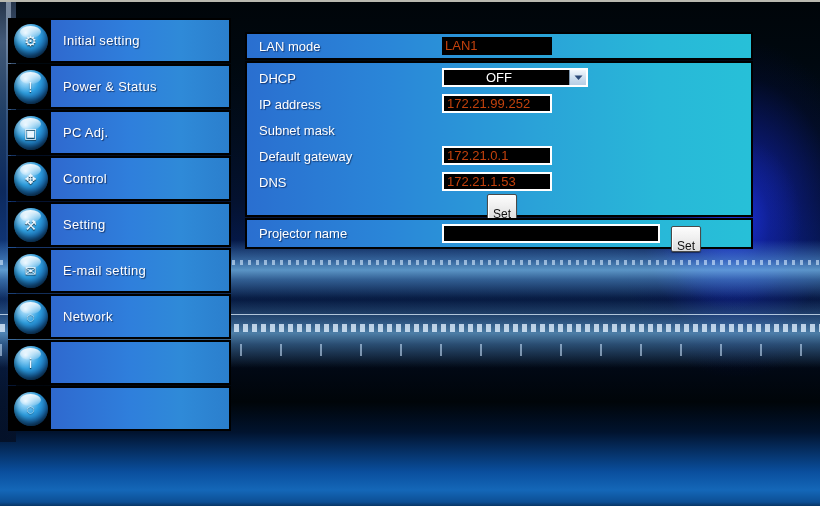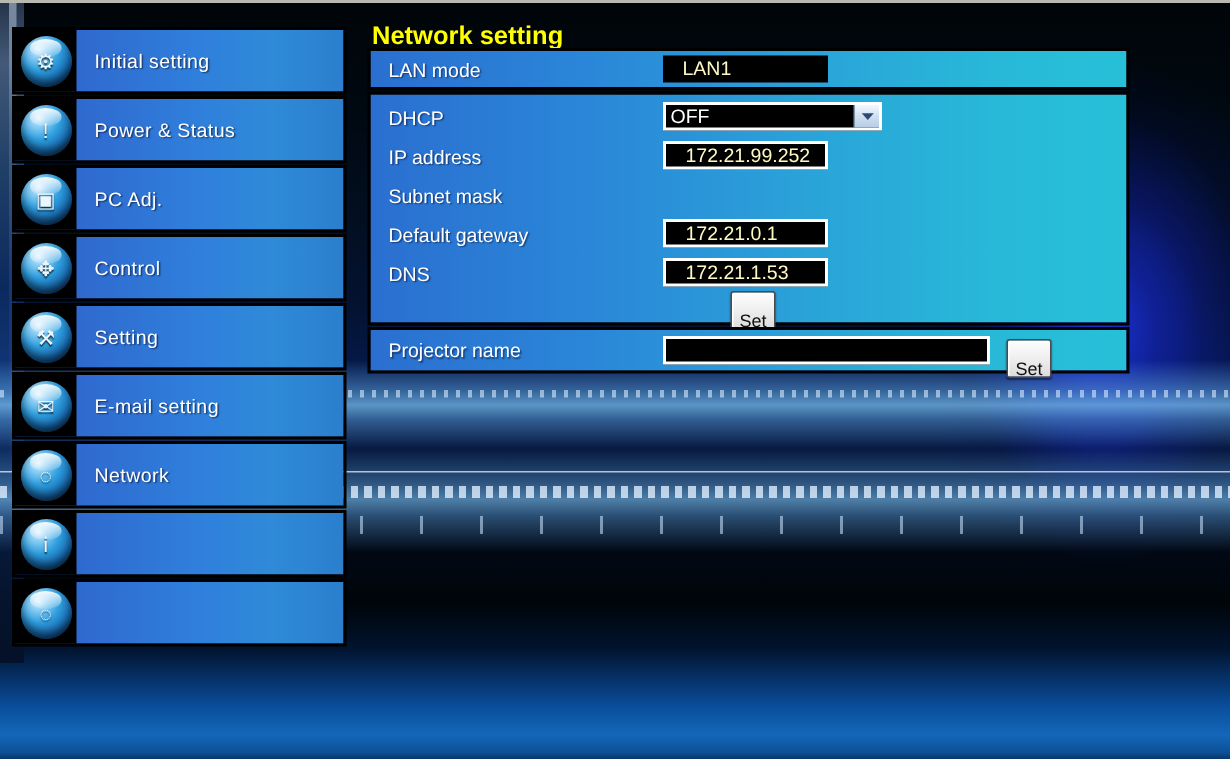--- a/index.html
+++ b/index.html
@@ -220,24 +220,24 @@
     text-shadow: 1px 1px 1px rgba(0,0,30,.5);
     white-space: nowrap;
   }
 
   
   .val-box {
     position: absolute;
     left: 195px;
     height: 18px;
     background: #000000;
-    color: #fef9c3;
+    color: #c2410c;
     font-size: 13px;
     line-height: 18px;
-    padding-left: 13px;
+    padding-left: 3px;
     white-space: nowrap;
     overflow: hidden;
   }
   .val-box.plain { width: 110px; }
   .val-box.bordered {
     border: 2px solid #ffffff;
     height: 19px;
     line-height: 15px;
     width: 110px;
   }
@@ -245,20 +245,21 @@
   
   .select-wrap {
     position: absolute;
     left: 195px;
     display: flex;
     align-items: stretch;
     height: 19px;
     border: 2px solid #ffffff;
     background: #000000;
     width: 146px;
+    padding-left: 39px;
   }
   .select-value {
     flex: 1;
     color: #ffffff;
     font-size: 13px;
     line-height: 15px;
     padding-left: 3px;
     white-space: nowrap;
     overflow: hidden;
   }
@@ -400,21 +401,20 @@
     <div class="nav-item">
       <div class="nav-icon">
         <div class="orb">
             <div class="orb-glyph">◌</div>
           </div>
       </div>
     </div>
 
   </div>
 
-  <div id="page-title">Network setting</div>
 
   <div class="panel" id="panel-lan">
     <div class="row" style="height:24px">
       <div class="row-label">LAN mode</div>
       <div class="val-box plain" style="top:3px">LAN1</div>
     </div>
   </div>
 
   <div class="panel" id="panel-main">
 

